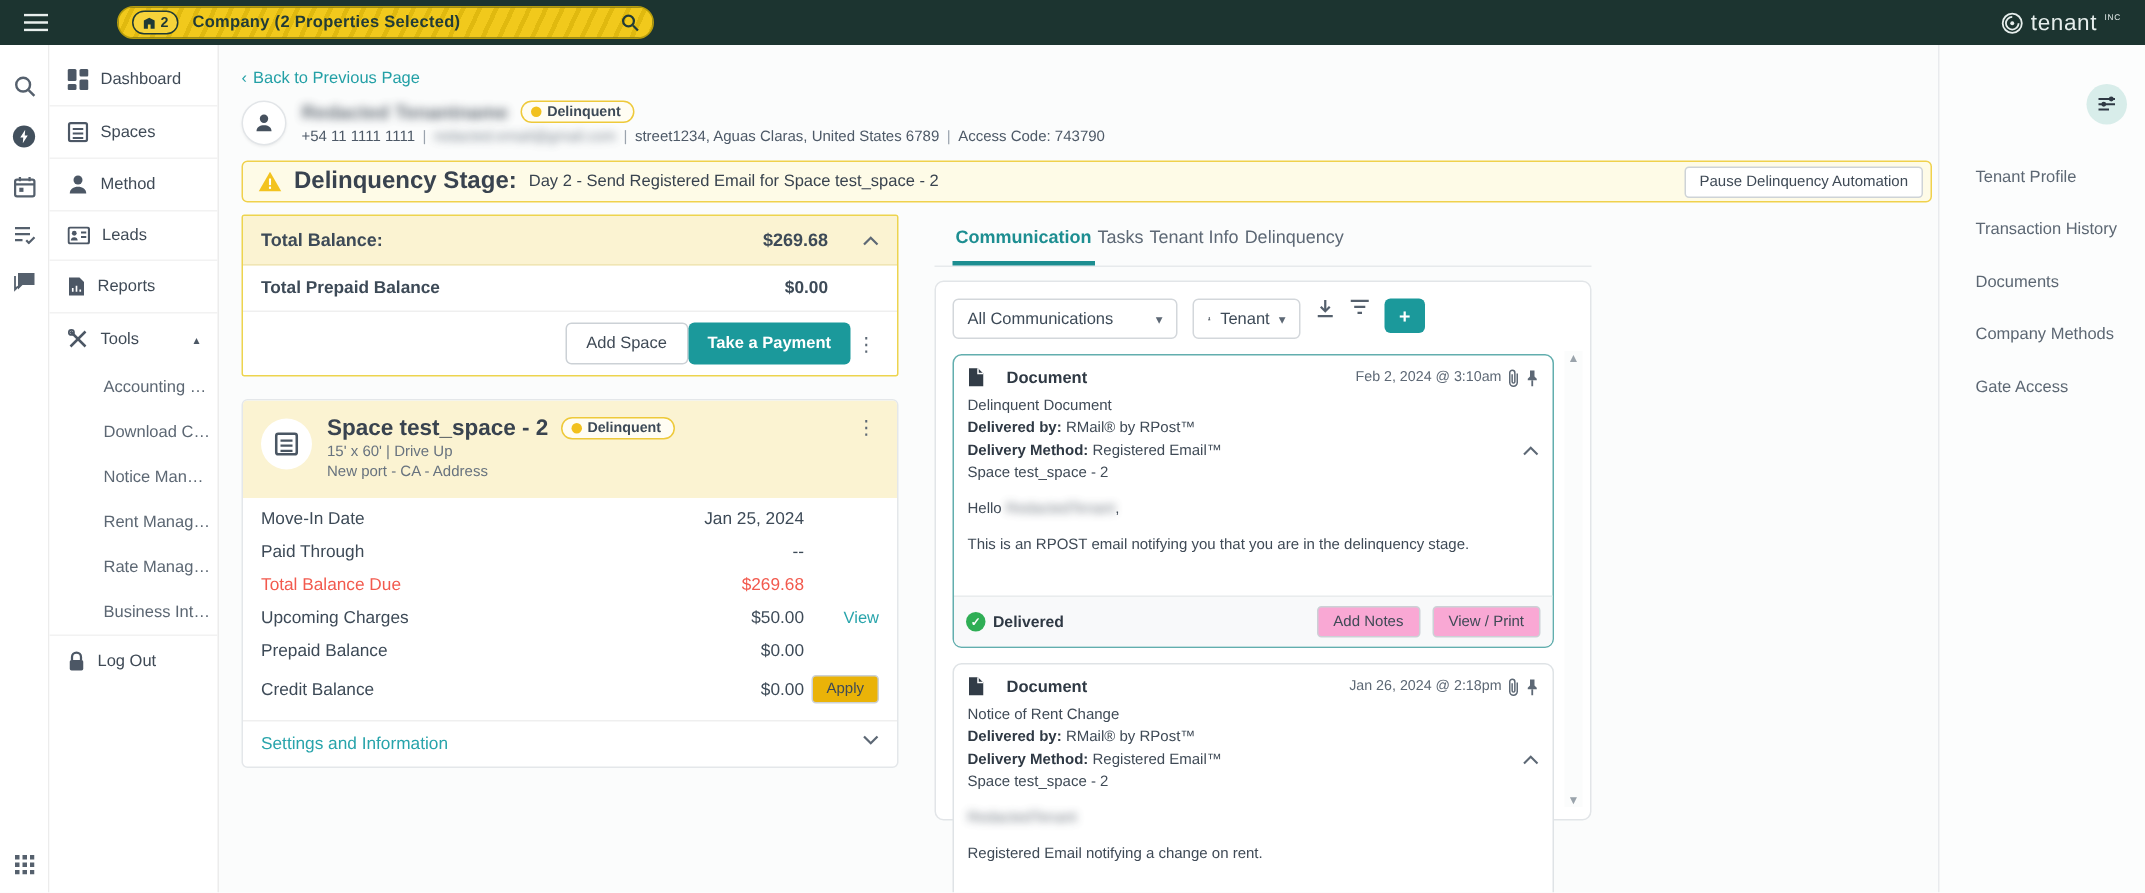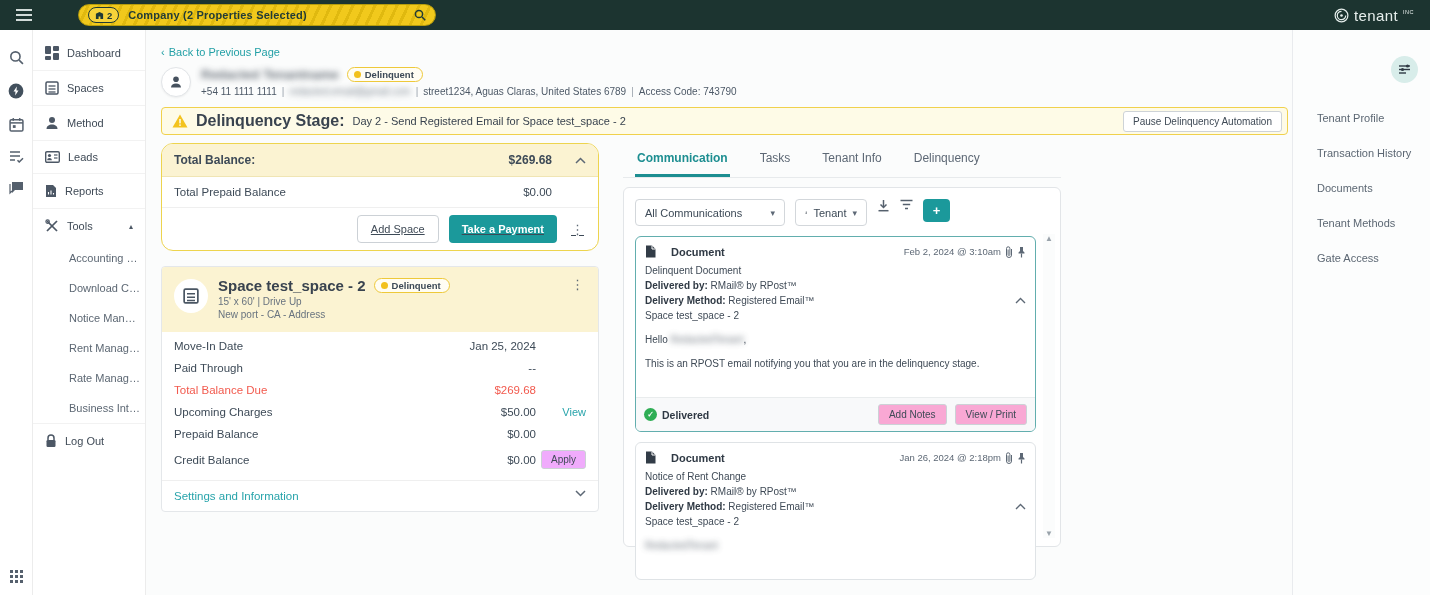--- a/index.html
+++ b/index.html
@@ -52,52 +52,52 @@
       display:flex; align-items:center; gap:8px; padding:0 5px 0 10px; }
   .banner-label { font-size:16px; font-weight:bold; color:#39434f; }
   .banner-text { font-size:11px; color:#39434f; }
   .banner-btn { margin-left:auto; background:#fff; border:1px solid #ced3d7; border-radius:3px; padding:4px 9px; font-size:10px; color:#3f4a56; cursor:pointer; }
 
   .content-row { display:flex; gap:24px; margin-top:8px; }
   .left-col { width:438px; flex:0 0 auto; }
   .right-col { width:438px; flex:0 0 auto; }
 
   
-  .balance-card { border:1px solid #edd44e; border-radius:12px; background:#fff; overflow:hidden; }
+  .balance-card { border:1px solid #edd44e; border-radius:2px; background:#fff; overflow:hidden; }
   .balance-head { background:#fbf3d2; display:grid; grid-template-columns:1fr 120px 34px; align-items:center; padding:9px 12px; border-bottom:1px solid #f0e5b4; }
   .balance-title { font-size:12px; font-weight:bold; }
   .balance-amount { font-size:12px; font-weight:bold; text-align:right; }
   .chev { color:#5d6875; display:flex; justify-content:flex-end; cursor:pointer; }
-  .balance-row { display:grid; grid-template-columns:1fr 120px 34px; padding:9px 12px; font-size:11.5px; border-bottom:1px solid #efefef; }
+  .balance-row { display:grid; grid-template-columns:1fr 120px 34px; padding:9px 12px; font-size:11.5px; border-bottom:1px solid #efefef;font-weight:bold; }
   .balance-row .val { text-align:right; }
-  .balance-foot { display:flex; justify-content:flex-end; align-items:center; gap:10px; padding:7px 10px;text-decoration:underline; }
+  .balance-foot { display:flex; justify-content:flex-end; align-items:center; padding:7px 10px; }
   .btn-outline { background:#fff; border:1px solid #ccd1d6; border-radius:4px; padding:7px 13px; font-size:11px; color:#3f4a56; cursor:pointer; }
   .btn-teal { background:#1b999b; border:none; border-radius:4px; padding:8px 13px; font-size:11px; font-weight:bold; color:#fff; cursor:pointer; }
   .kebab { color:#5d6875; font-size:13px; padding:0 4px; cursor:pointer; }
 
   
   .space-card { margin-top:15px; border:1px solid #e4e7ea; border-radius:4px; background:#fff; overflow:hidden; }
   .space-head { background:#fbf3d2; display:flex; gap:10px; padding:10px 10px 12px 12px; }
   .space-avatar { width:34px; height:34px; border-radius:50%; background:#fff; display:flex; align-items:center; justify-content:center; color:#4a5663; flex:0 0 auto; margin-top:2px; }
   .space-title-row { display:flex; align-items:center; gap:8px; }
   .space-title { font-size:15px; font-weight:bold; color:#39434f; }
   .space-sub { font-size:10px; color:#68737f; margin-top:2px; }
   .space-head .kebab { margin-left:auto; }
   .space-rows { padding:3px 12px 0; }
   .space-row { display:grid; grid-template-columns:1fr 120px 50px; align-items:center; padding:5px 0; font-size:11.5px; }
   .space-row .val { text-align:right; }
   .space-row .act { text-align:right; }
   .red { color:#f25a4e; }
   .view-link { color:#28a4ab; cursor:pointer; font-size:11px; }
-  .apply-btn { border:1px solid #ccd1d6; background:#f0abfc; border-radius:3px; padding:3px 9px; font-size:10px; color:#3f4a56; cursor:pointer; }
+  .apply-btn { border:1px solid #ccd1d6; background:#eab308; border-radius:3px; padding:3px 9px; font-size:10px; color:#3f4a56; cursor:pointer; }
   .space-foot { border-top:1px solid #efefef; margin-top:6px; display:flex; align-items:flex-start; padding:9px 12px; font-size:11.5px; color:#28a4ab; }
   .space-foot .chev { margin-left:auto; }
 
   
-  .tabs { display:flex; gap:28px; border-bottom:1px solid #e7eaec; padding-left:12px; }
+  .tabs { display:flex; border-bottom:1px solid #e7eaec; padding-left:12px; }
   .tab { font-size:12px; color:#5d6875; padding:8px 2px 9px; cursor:pointer; border-bottom:3px solid transparent; }
   .tab.active { color:#1d8e91; font-weight:bold; border-bottom-color:#1d8e91; }
 
   .comm-panel { margin-top:9px; height:360px; background:#fff; border:1px solid #e2e5e8; border-radius:6px; padding:11px 24px 10px 7px; position:relative; }
   .controls { display:flex; align-items:flex-start; gap:10px; margin-left:4px; }
   .select { border:1px solid #d3d7db; border-radius:4px; height:27px; display:flex; align-items:center; padding:0 9px; font-size:11px; color:#3d4a57; background:#fff; cursor:pointer; }
   .select .dd { margin-left:auto; color:#5d6875; font-size:9px; }
   .select.wide { width:150px; }
   .select.tenant { gap:6px; width:72px; }
   .ctl-icon { color:#55606d; display:flex; cursor:pointer; }
@@ -557,20 +557,21 @@
                       <line x1="4.5" y1="7.5" x2="4.5" y2="11.5" stroke="currentColor" stroke-width="1.2"></line>
                     </svg>
                 </span>
               </div>
               <div class="doc-body">
                 <div>Notice of Rent Change</div>
                 <div><b>Delivered by:</b> <span>RMail® by RPost™</span></div>
                 <div><b>Delivery Method:</b> <span>Registered Email™</span></div>
                 <div>Space test_space - 2</div>
                 <div class="para"><span class="blurred">RedactedTenant</span></div>
+                <div class="para">Registered Email notifying a change on rent.</div>
                 <div style="height:18px;"></div>
                 <span class="doc-collapse">
                     <svg width="11" height="7" viewBox="0 0 11 7">
                       <polyline points="1,6 5.5,1.5 10,6" fill="none" stroke="currentColor" stroke-width="1.4"></polyline>
                     </svg>
                   </span>
               </div>
 
             </div>
           </div>
@@ -593,17 +594,17 @@
             <line x1="1" y1="9" x2="8" y2="9"></line>
           </g>
           <circle cx="9.5" cy="2" r="1.6" fill="currentColor"></circle>
           <circle cx="4.5" cy="5.5" r="1.6" fill="currentColor"></circle>
         </svg>
     </span>
     <div class="rside-links">
       <span>Tenant Profile</span>
       <span>Transaction History</span>
       <span>Documents</span>
-      <span>Tenant Methods</span>
+      <span>Company Methods</span>
       <span>Gate Access</span>
     </div>
   </div>
 </div>
 
 </body></html>

